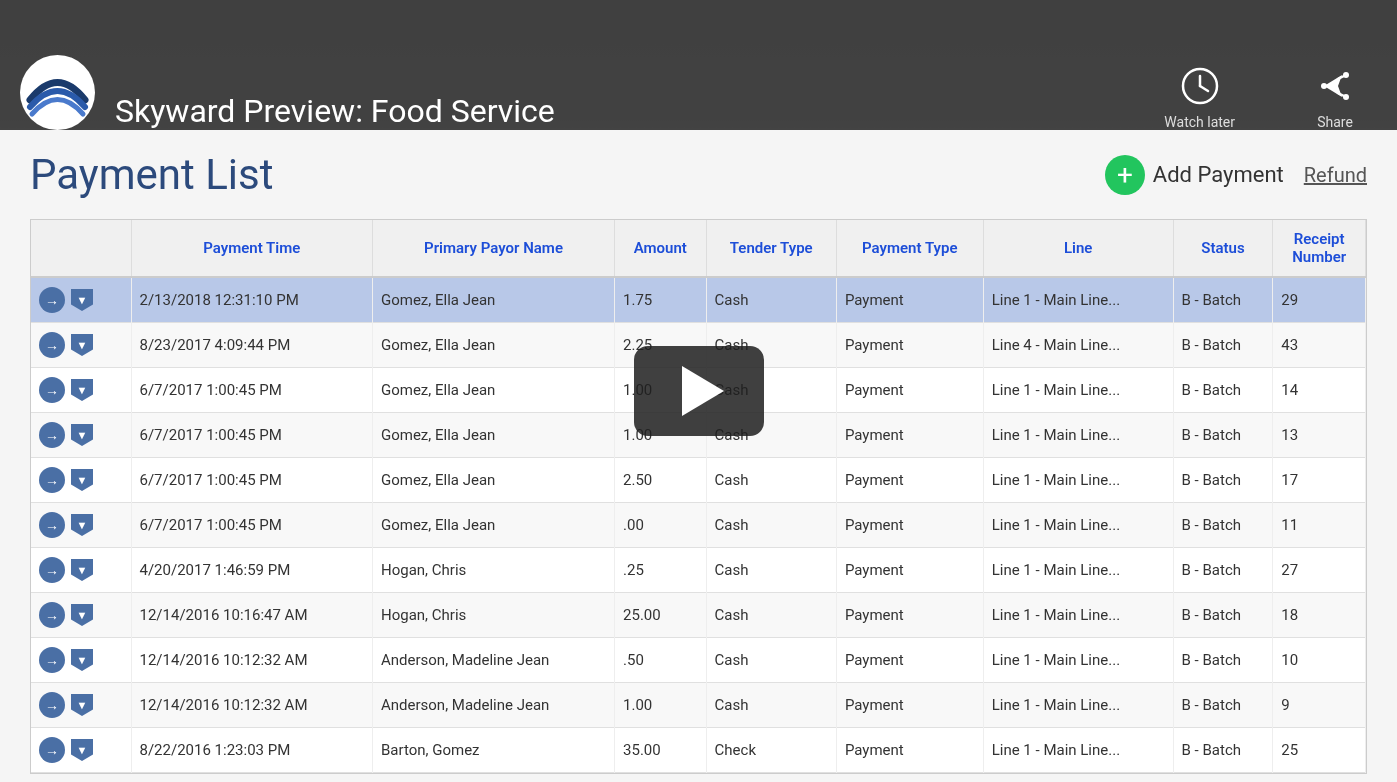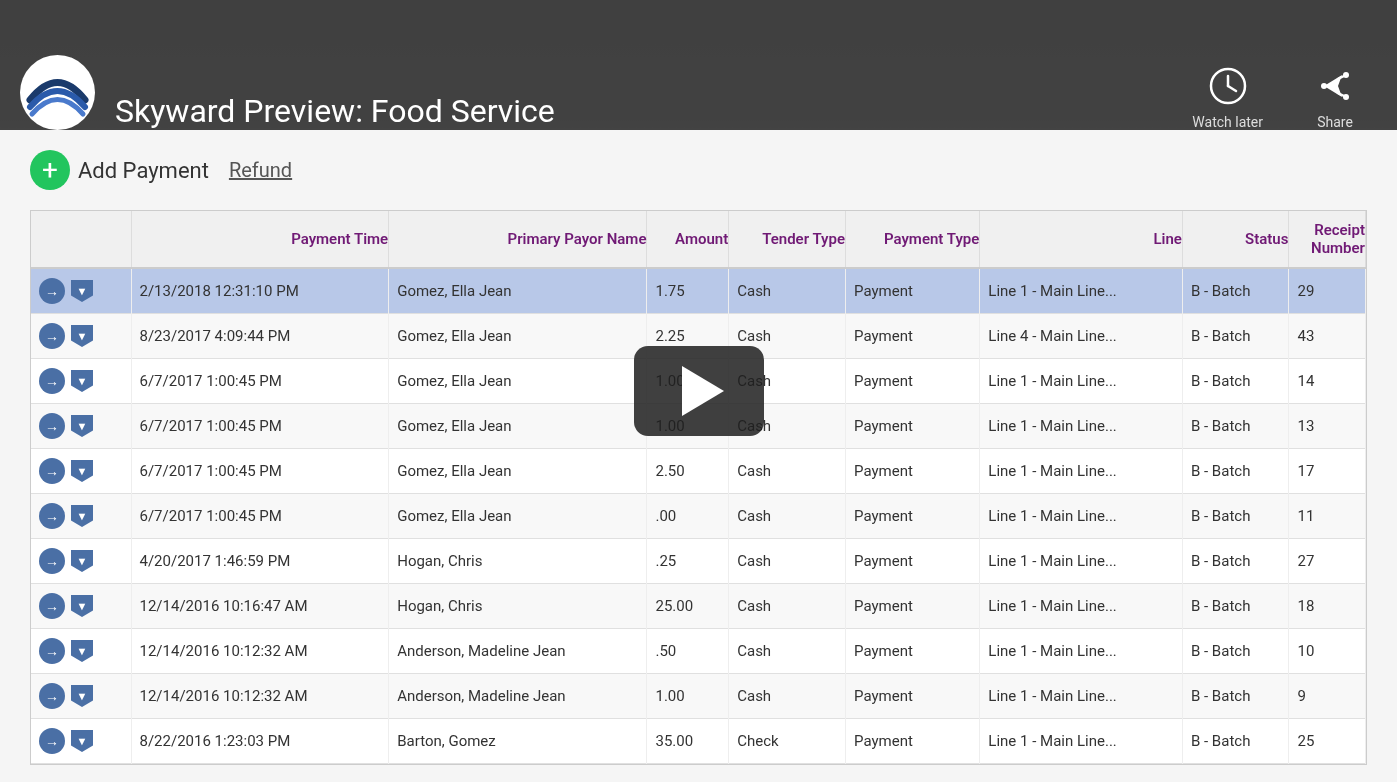--- a/index.html
+++ b/index.html
@@ -47,21 +47,21 @@
 
     .video-title {
       color: white;
       font-size: 32px;
       font-weight: 400;
       flex: 1;
     }
 
     .top-bar-actions {
       display: flex;
-      gap: 50px;
+      gap: 78px;
       align-items: center;
       color: white;
       margin-right: 20px;
     }
 
     .top-bar-action {
       display: flex;
       flex-direction: column;
       align-items: center;
       gap: 6px;
@@ -153,24 +153,24 @@
       border-collapse: collapse;
       font-size: 15px;
     }
 
     thead tr {
       background: #f0f0f0;
       border-bottom: 2px solid #ccc;
     }
 
     thead th {
-      padding: 10px 0;
-      text-align: right;
+      padding: 10px 8px;
+      text-align: center;
       font-weight: 600;
-      color: #701a75;
+      color: #1d4ed8;
       border-right: 1px solid #ddd;
       white-space: nowrap;
     }
 
     thead th:first-child {
       width: 100px;
     }
 
     tbody tr {
       border-bottom: 1px solid #e0e0e0;
@@ -296,20 +296,21 @@
         </svg>
       </div>
       <span class="label">Share</span>
     </div>
   </div>
 </div>
 
 <div class="content-area">
 
   <div class="page-header">
+    <h1 class="page-title">Payment List</h1>
     <div class="header-right">
       <div class="add-payment-btn">
         <div class="add-icon">+</div>
         <span>Add Payment</span>
       </div>
       <span class="refund-link">Refund</span>
     </div>
   </div>
 
   <div class="table-container">

